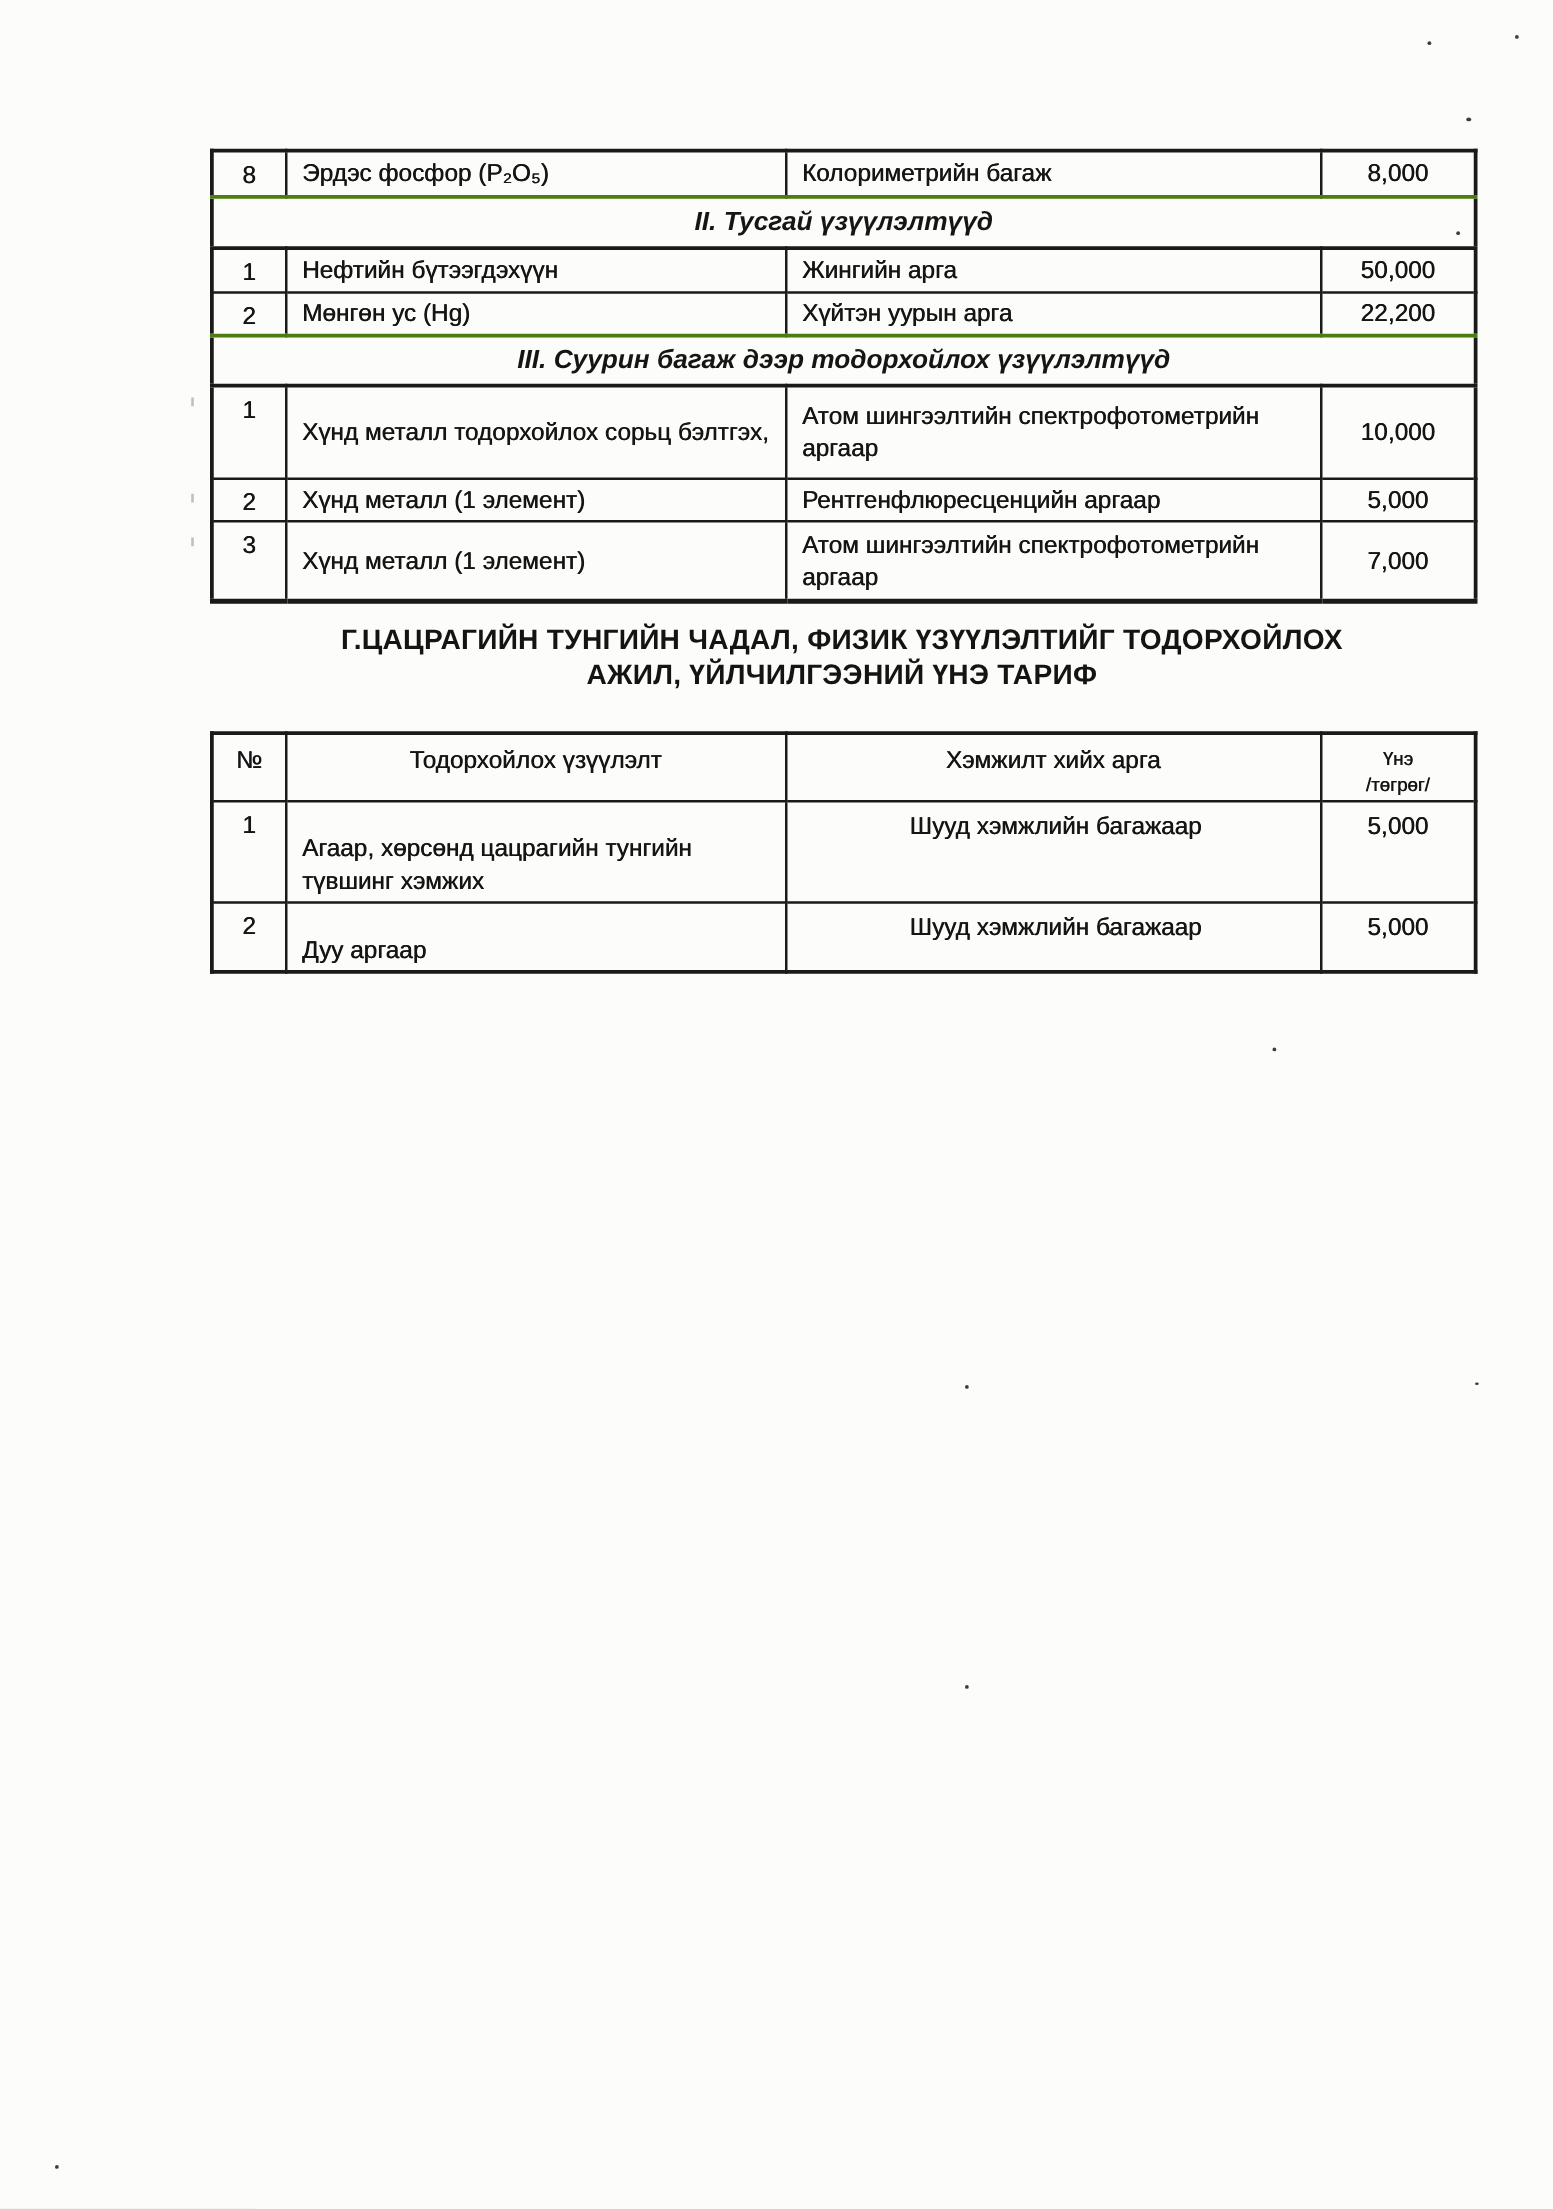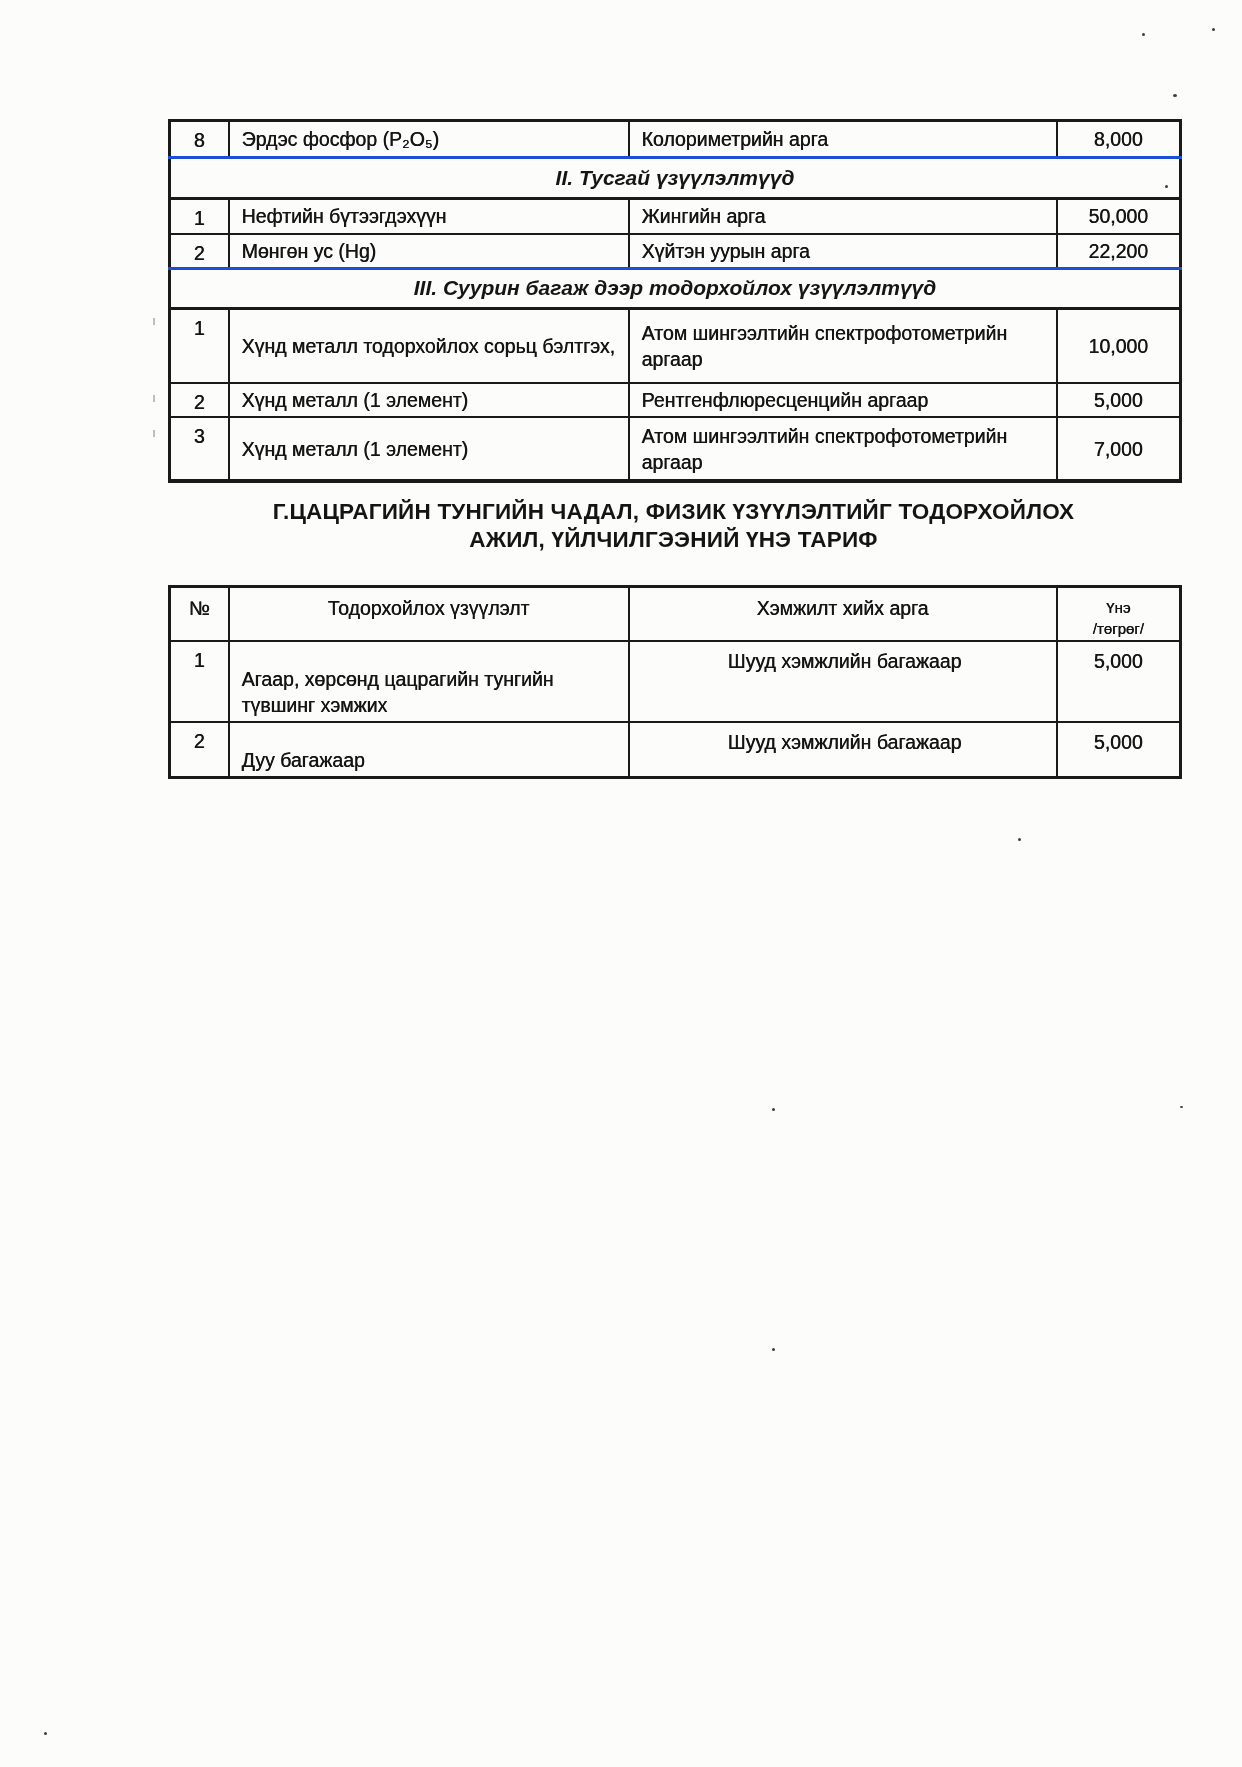--- a/index.html
+++ b/index.html
@@ -31,21 +31,21 @@
   }
   .tbl .num{text-align:center;vertical-align:top;padding-top:5px;}
   .tbl .ind{text-align:left;vertical-align:middle;padding:3px 8px 3px 12px;}
   .tbl .met{text-align:left;vertical-align:middle;padding:3px 8px 3px 12px;}
   .tbl .pri{text-align:center;vertical-align:middle;padding:2px 4px;}
   tr.sec td{
     text-align:center;
     font-style:italic;
     font-weight:700;
     font-size:21px;
-    border-top:3px solid #1d4ed8;
+    border-top:3px solid #4d7c0f;
     border-bottom:3px solid #1a1a1a;
     text-shadow:none;
   }
   .t1 tr.last td{border-bottom:4px solid #1a1a1a;}
   
   .t2 td,.t2 th{vertical-align:top;}
   .t2 .ind{padding-top:24px;vertical-align:top;}
   .t2 .met{text-align:center;padding-top:6px;vertical-align:top;}
   .t2 .pri{vertical-align:top;padding-top:6px;}
   .t2 th{
@@ -80,21 +80,21 @@
     <colgroup>
       <col style="width:59px">
         <col style="width:400px">
         <col style="width:428px">
         <col style="width:124px">
     </colgroup>
     <tbody>
       <tr style="height:37px">
         <td class="num">8</td>
         <td class="ind">Эрдэс фосфор (P₂O₅)</td>
-        <td class="met">Колориметрийн арга</td>
+        <td class="met">Колориметрийн багаж</td>
         <td class="pri">8,000</td>
       </tr>
       <tr class="sec" style="height:41px">
         <td colspan="4">II. Тусгай үзүүлэлтүүд</td>
       </tr>
       <tr style="height:35px">
         <td class="num">1</td>
         <td class="ind">Нефтийн бүтээгдэхүүн</td>
         <td class="met">Жингийн арга</td>
         <td class="pri">50,000</td>
@@ -152,21 +152,21 @@
         </th>
       </tr>
       <tr style="height:62px">
         <td class="num">1</td>
         <td class="ind">Агаар, хөрсөнд цацрагийн тунгийн түвшинг хэмжих</td>
         <td class="met">Шууд хэмжлийн багажаар</td>
         <td class="pri">5,000</td>
       </tr>
       <tr style="height:42px">
         <td class="num">2</td>
-        <td class="ind">Дуу багажаар</td>
+        <td class="ind">Дуу аргаар</td>
         <td class="met">Шууд хэмжлийн багажаар</td>
         <td class="pri">5,000</td>
       </tr>
     </tbody>
   </table>
 
   <div class="speck" style="left:1142px;top:33px;width:3px;height:3px;"></div>
   <div class="speck" style="left:1212px;top:28px;width:3px;height:3px;"></div>
   <div class="speck" style="left:1173px;top:94px;width:4px;height:3px;"></div>
   <div class="speck" style="left:1165px;top:185px;width:3px;height:3px;"></div>

